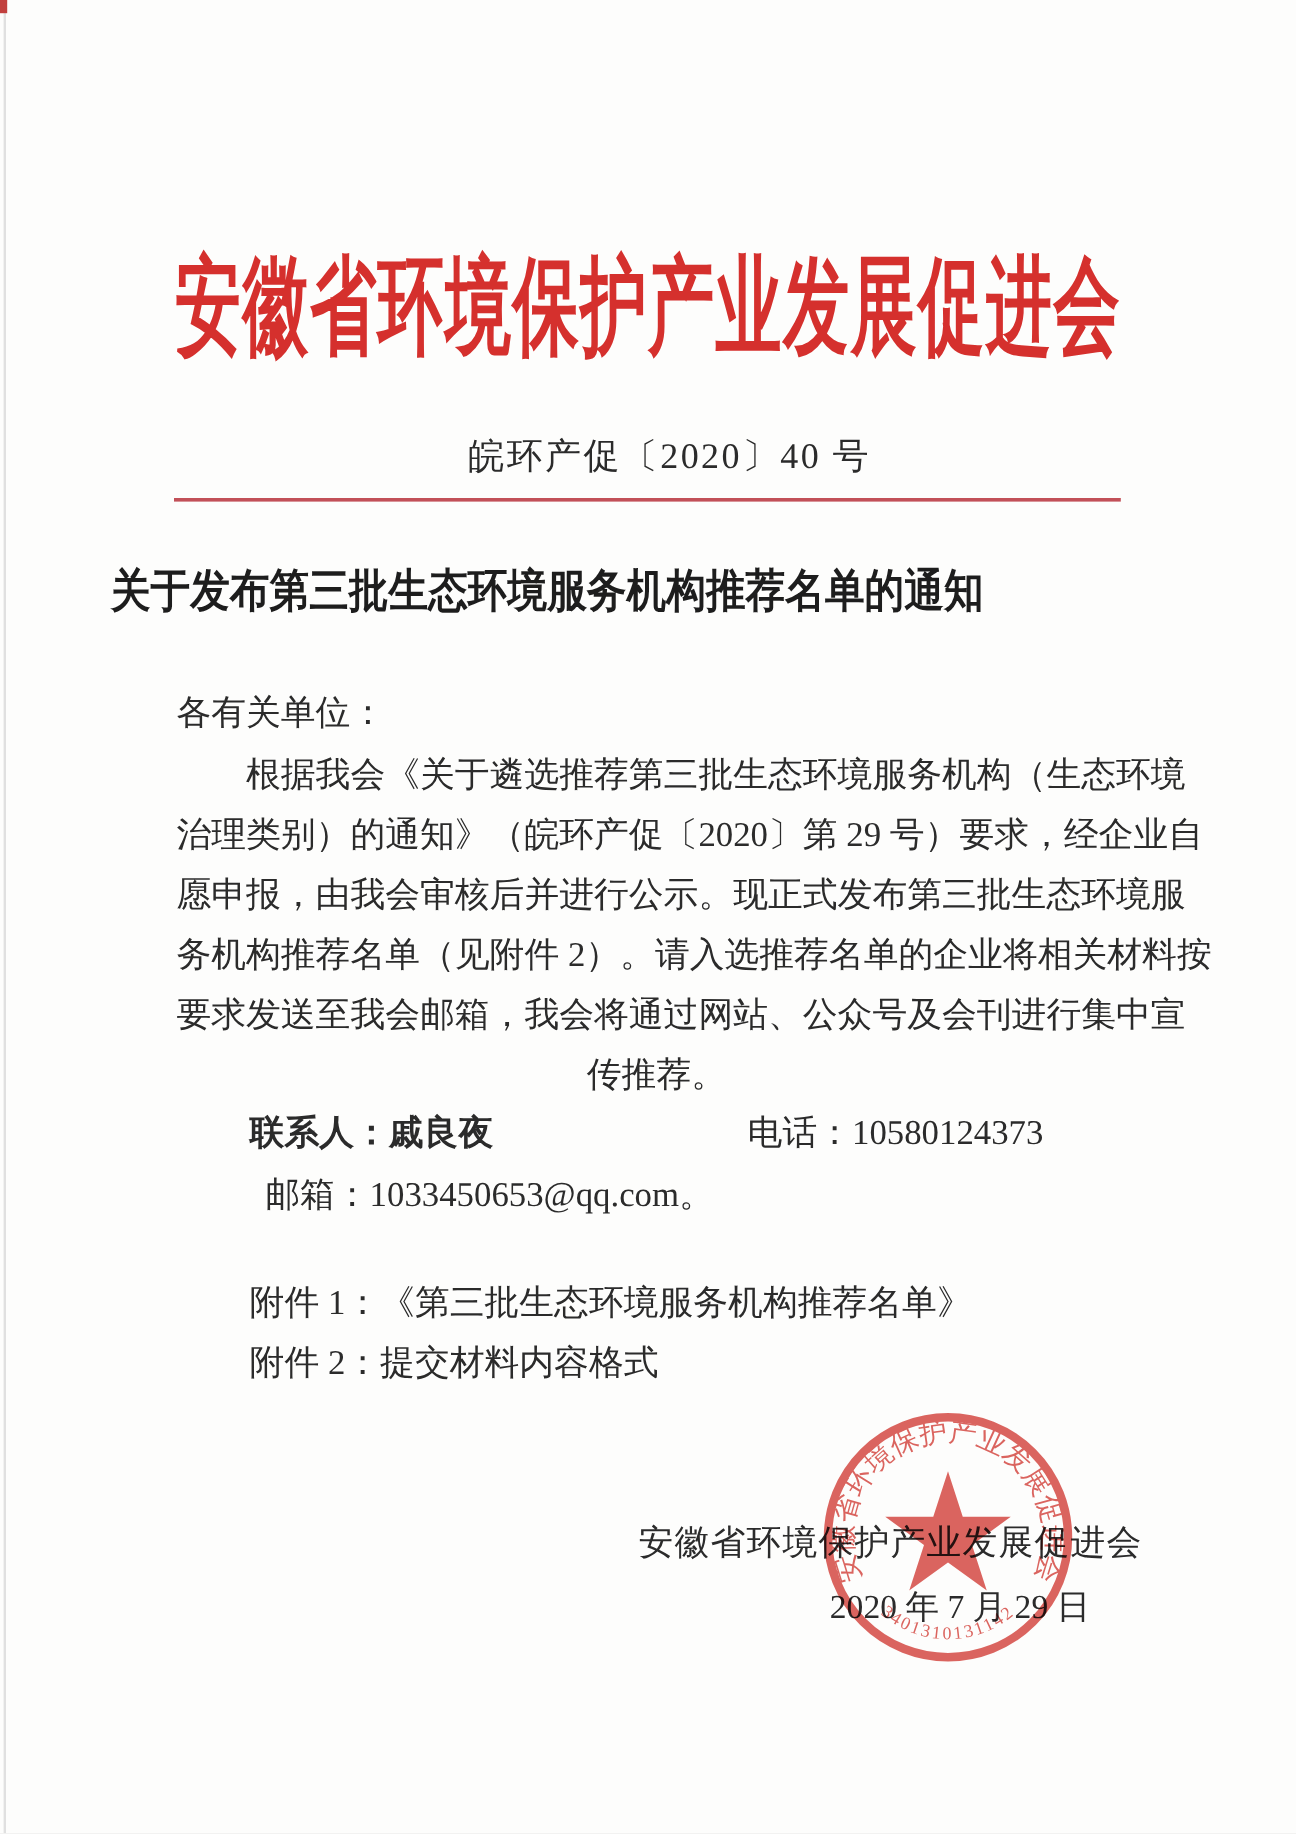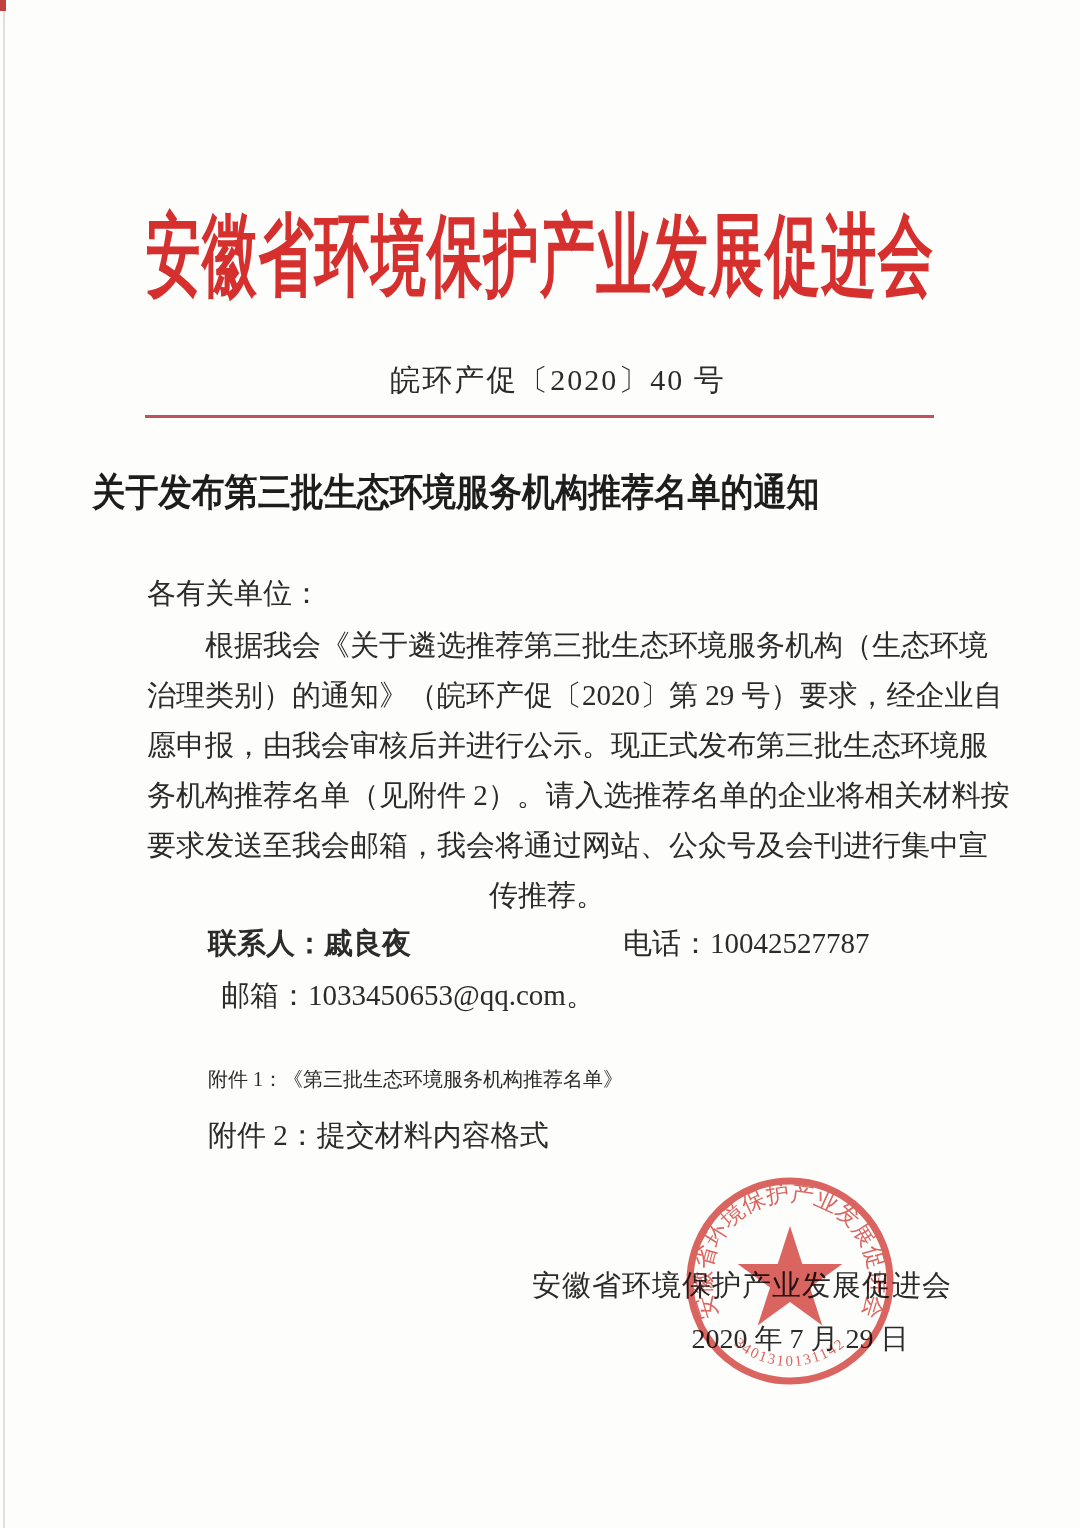--- a/index.html
+++ b/index.html
@@ -55,21 +55,21 @@
   }
   .body-line{
     position:absolute;left:147px;width:800px;font-size:29px;white-space:nowrap;
   }
   .body-line.indent{padding-left:58px;}
   .bl0{top:626px;}.bl1{top:676px;}.bl2{top:726px;}
   .bl3{top:776px;}.bl4{top:826px;}.bl5{top:876px;text-align:center;}
   .contact-person{position:absolute;left:208px;top:924px;font-size:29px;white-space:nowrap;font-weight:bold;}
   .contact-phone{position:absolute;left:623px;top:924px;font-size:29px;white-space:nowrap;}
   .contact-email{position:absolute;left:221px;top:976px;font-size:29px;white-space:nowrap;}
-  .attachment-1{position:absolute;left:208px;top:1066px;font-size:20px;white-space:nowrap;}
+  .attachment-1{position:absolute;left:208px;top:1066px;font-size:29px;white-space:nowrap;}
   .attachment-2{position:absolute;left:208px;top:1116px;font-size:29px;white-space:nowrap;}
   .signature-org{
     position:absolute;right:128px;top:1266px;font-size:29px;
     letter-spacing:1px;white-space:nowrap;
   }
   .signature-date{
     position:absolute;left:650px;top:1320px;width:300px;text-align:center;
     font-size:28px;white-space:nowrap;
   }
   .seal{
@@ -100,21 +100,21 @@
   <div class="salutation">各有关单位：</div>
 
   <div class="body-line bl0 indent">根据我会《关于遴选推荐第三批生态环境服务机构（生态环境</div>
   <div class="body-line bl1">治理类别）的通知》（皖环产促〔2020〕第 29 号）要求，经企业自</div>
   <div class="body-line bl2">愿申报，由我会审核后并进行公示。现正式发布第三批生态环境服</div>
   <div class="body-line bl3">务机构推荐名单（见附件 2）。请入选推荐名单的企业将相关材料按</div>
   <div class="body-line bl4">要求发送至我会邮箱，我会将通过网站、公众号及会刊进行集中宣</div>
   <div class="body-line bl5">传推荐。</div>
 
   <div class="contact-person">联系人：戚良夜</div>
-  <div class="contact-phone">电话：10042527787</div>
+  <div class="contact-phone">电话：10580124373</div>
   <div class="contact-email">邮箱：1033450653@qq.com。</div>
 
   <div class="attachment-1">附件 1：《第三批生态环境服务机构推荐名单》</div>
   <div class="attachment-2">附件 2：提交材料内容格式</div>
 
   <div class="signature-org">安徽省环境保护产业发展促进会</div>
   <div class="signature-date">2020 年 7 月 29 日</div>
 
   <svg class="seal" viewBox="0 0 300 300" xmlns="http://www.w3.org/2000/svg">
     <circle cx="150" cy="150" r="100" fill="none" stroke="#d8504a" stroke-width="7"></circle>

